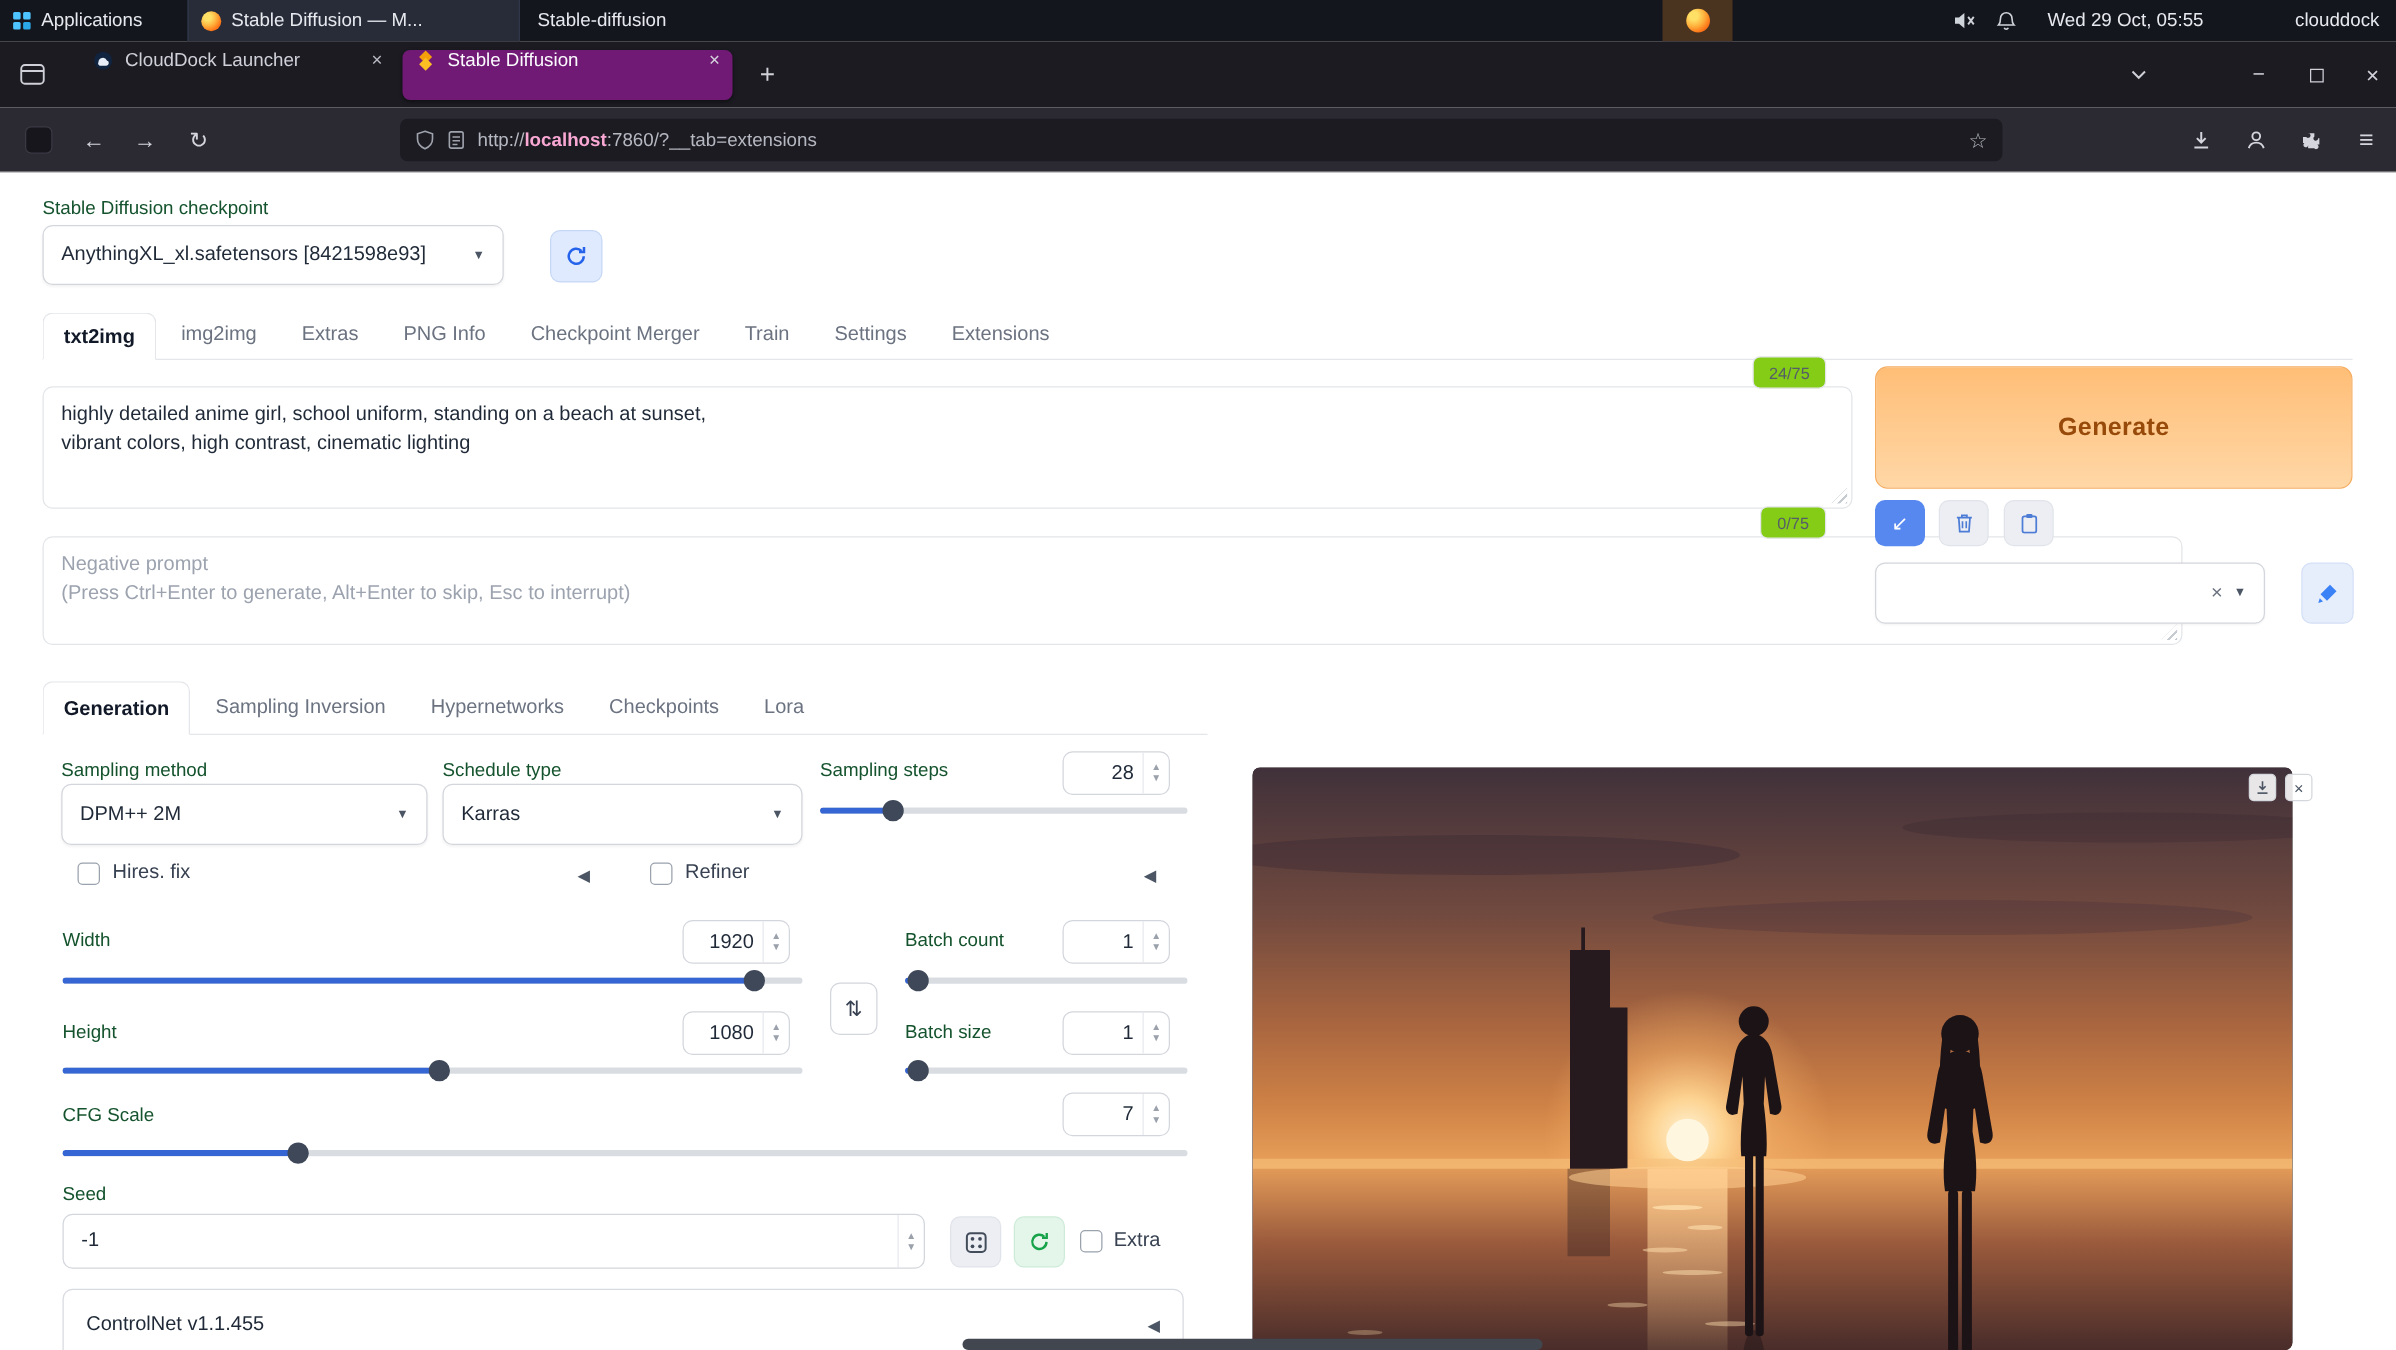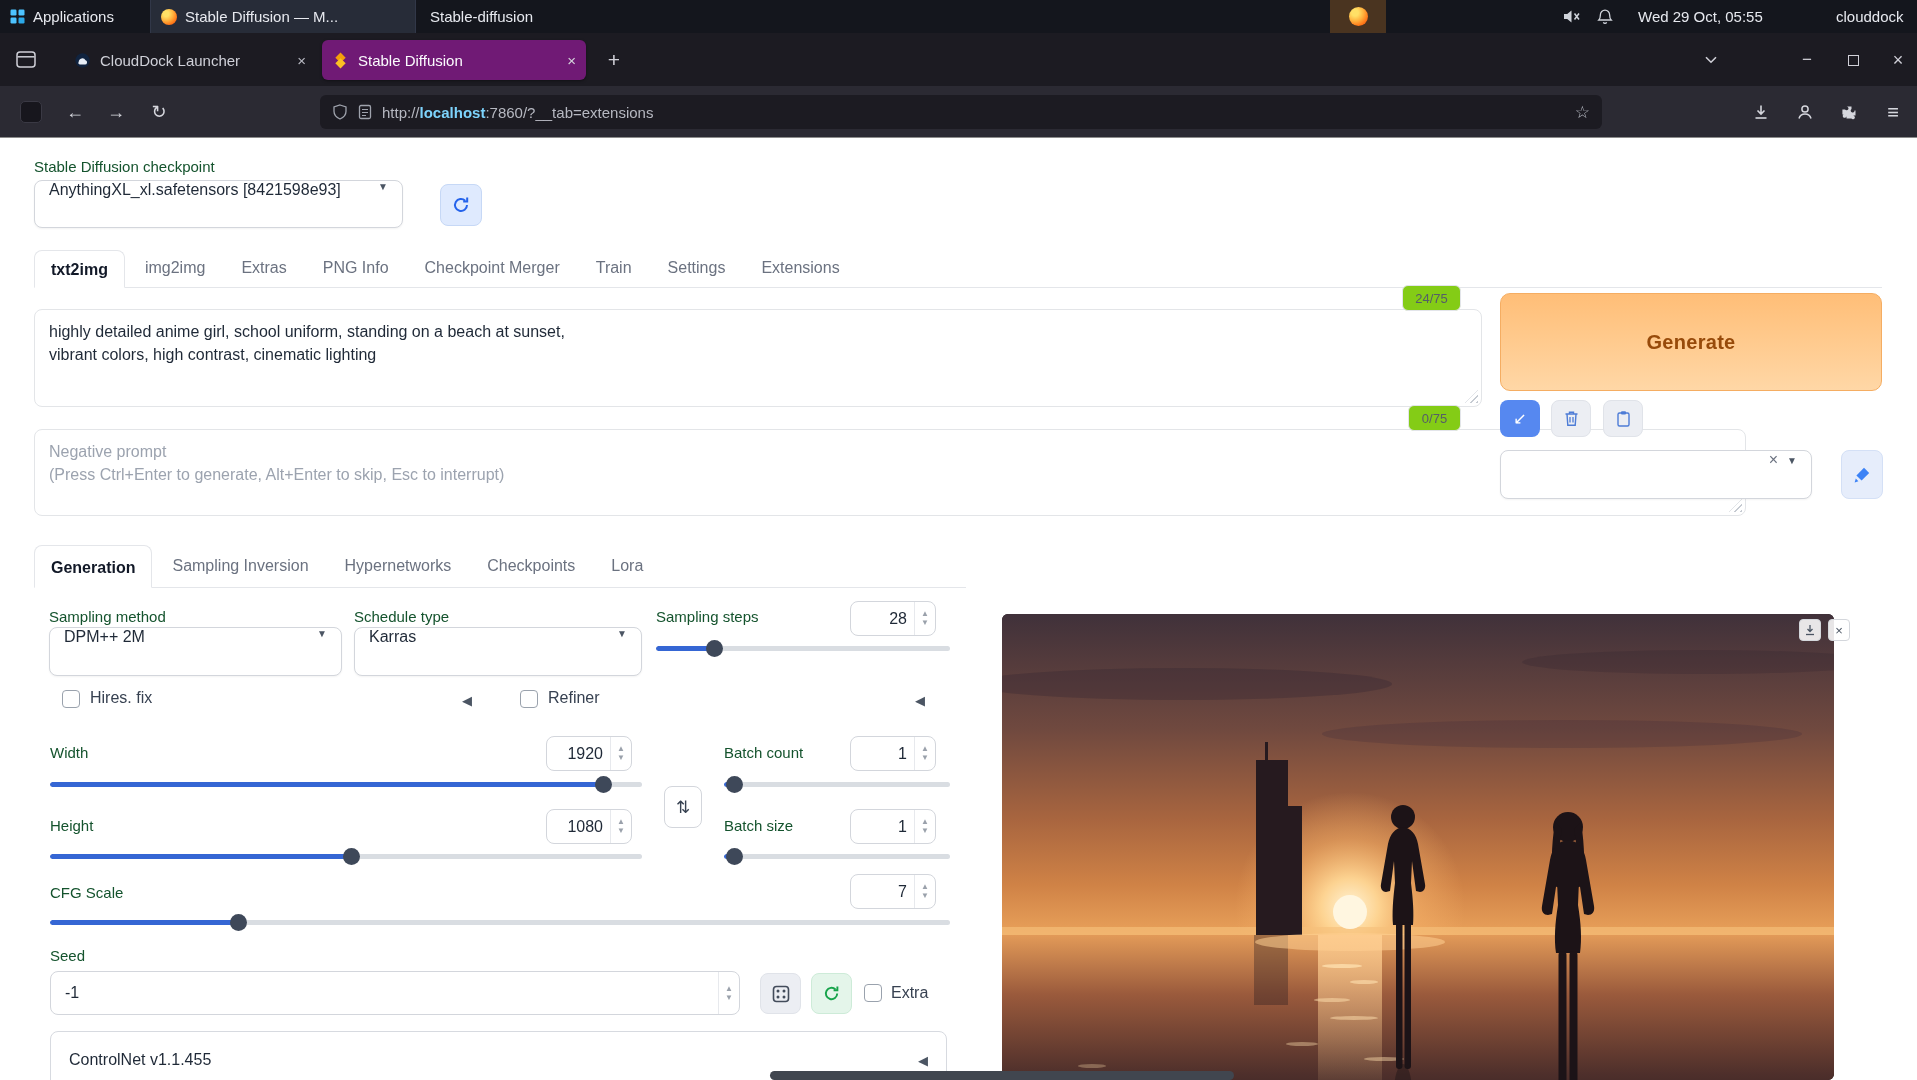--- a/index.html
+++ b/index.html
@@ -9,33 +9,33 @@
   .flex{display:flex;align-items:center}
 
   
   .sysbar{position:absolute;left:0;top:0;width:1917px;height:33px;background:#14161d;color:#e7e9ef;font-size:15px;z-index:40}
   .sysitem{position:absolute;top:0;height:33px;display:flex;align-items:center;gap:8px;padding:0 10px;white-space:nowrap}
   .winbtn1{background:#272c38;border-left:1px solid #313748;border-right:1px solid #313748}
   .ffdot{display:inline-block;width:18px;height:18px;border-radius:50%;background:radial-gradient(circle at 32% 30%,#ffe066 0 18%,#ffb23e 45%,#ff7a1a 70%,#d9480f 100%)}
   
   
   .tabbar{position:absolute;left:0;top:33px;width:1917px;height:53px;background:#1c1b22;z-index:40}
-  .btab{position:absolute;top:7px;height:40px;border-radius:6px;display:flex;align-items:center;gap:9px;padding:0 10px;color:#cfd0d8;font-size:15px}
+  .btab{position:absolute;top:7px;height:40px;border-radius:6px;display:flex;align-items:flex-start;gap:9px;padding:0 10px;color:#cfd0d8;font-size:15px}
   .btab.active{background:#701a75;color:#fbfbfe;box-shadow:0 1px 3px rgba(0,0,0,.4)}
   .btab .ttl{flex:1;overflow:hidden;text-overflow:ellipsis;white-space:nowrap}
   .chromebtn{position:absolute;top:13px;width:28px;height:28px;display:flex;align-items:center;justify-content:center;color:#d0d0d8;font-size:16px;border-radius:4px}
   .navbar{position:absolute;left:0;top:86px;width:1917px;height:51px;background:#2b2a33;z-index:40;box-shadow:0 1px 0 rgba(0,0,0,.45)}
   .navbtn{position:absolute;top:9px;width:34px;height:34px;display:flex;align-items:center;justify-content:center;color:#d5d6dd;font-size:18px;border-radius:4px}
   .urlbar{position:absolute;left:320px;top:9px;width:1282px;height:34px;background:#1c1b22;border-radius:6px;display:flex;align-items:center;gap:10px;padding:0 12px;font-size:15px;color:#b6b8c1}
-  .urlhost{color:#7dd3fc;font-weight:700}
+  .urlhost{color:#f9a8d4;font-weight:700}
   .urltxt{flex:1;white-space:nowrap;overflow:hidden}
 
   
   .lbl{position:absolute;font-size:15px;color:#14532d;white-space:nowrap}
-  .dd{position:absolute;display:flex;align-items:flex-start;justify-content:space-between;gap:10px;padding:0 14px;border:1px solid #d3d6dc;border-radius:8px;background:#fff;font-size:16px;color:#1f2937;box-shadow:0 1px 2px rgba(0,0,0,.05);white-space:nowrap}
+  .dd{position:absolute;display:flex;align-items:center;justify-content:space-between;gap:10px;padding:0 14px;border:1px solid #d3d6dc;border-radius:8px;background:#fff;font-size:16px;color:#1f2937;box-shadow:0 1px 2px rgba(0,0,0,.05);white-space:nowrap}
   .caret{color:#4b5563;font-size:10px}
   .tabrow{position:absolute;display:flex;align-items:flex-end;gap:4px;border-bottom:1px solid #e4e6ea;font-size:16px}
   .tb{padding:0 16px;height:38px;line-height:38px;color:#6b7280;white-space:nowrap}
   .tb.active{border:1px solid #e4e6ea;border-bottom:1px solid #fff;margin-bottom:-1px;border-radius:8px 8px 0 0;background:#fff;color:#111827;font-weight:700}
   .counter{position:absolute;background:#84cc16;border:1px solid #e3e5ea;border-radius:6px;font-size:13px;color:#555d68;display:flex;align-items:center;justify-content:center;z-index:6}
   .tawrap{position:absolute;border:1px solid #e3e5e8;border-radius:8px;background:#fff}
   .tawrap textarea{width:100%;height:100%;border:0;outline:none;resize:none;background:transparent;font-family:"Liberation Sans",sans-serif;font-size:16px;line-height:1.45;color:#1f2937;padding:10px 14px}
   .phline{color:#9ca3af;font-size:16px;line-height:1.45;position:absolute;left:14px;white-space:nowrap;pointer-events:none}
   .grip{position:absolute;right:3px;bottom:3px;width:13px;height:13px;clip-path:polygon(100% 0,100% 100%,0 100%);background:repeating-linear-gradient(315deg,#c6cbd2 0 1.5px,transparent 1.5px 4.5px)}
   .genbtn{position:absolute;border:1px solid #f5ad62;border-radius:10px;background:linear-gradient(180deg,#ffbe77,#ffd7a6);color:#974a0a;font-weight:700;font-size:20px;display:flex;align-items:center;justify-content:center;letter-spacing:.3px}

